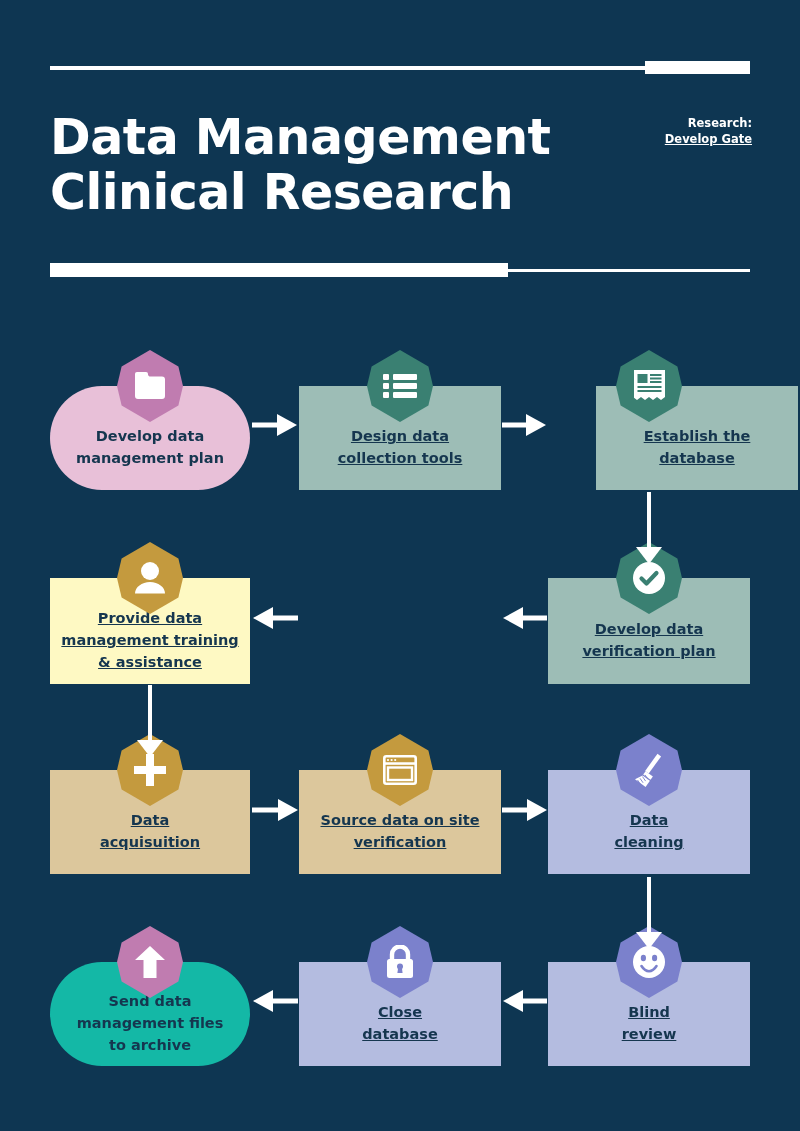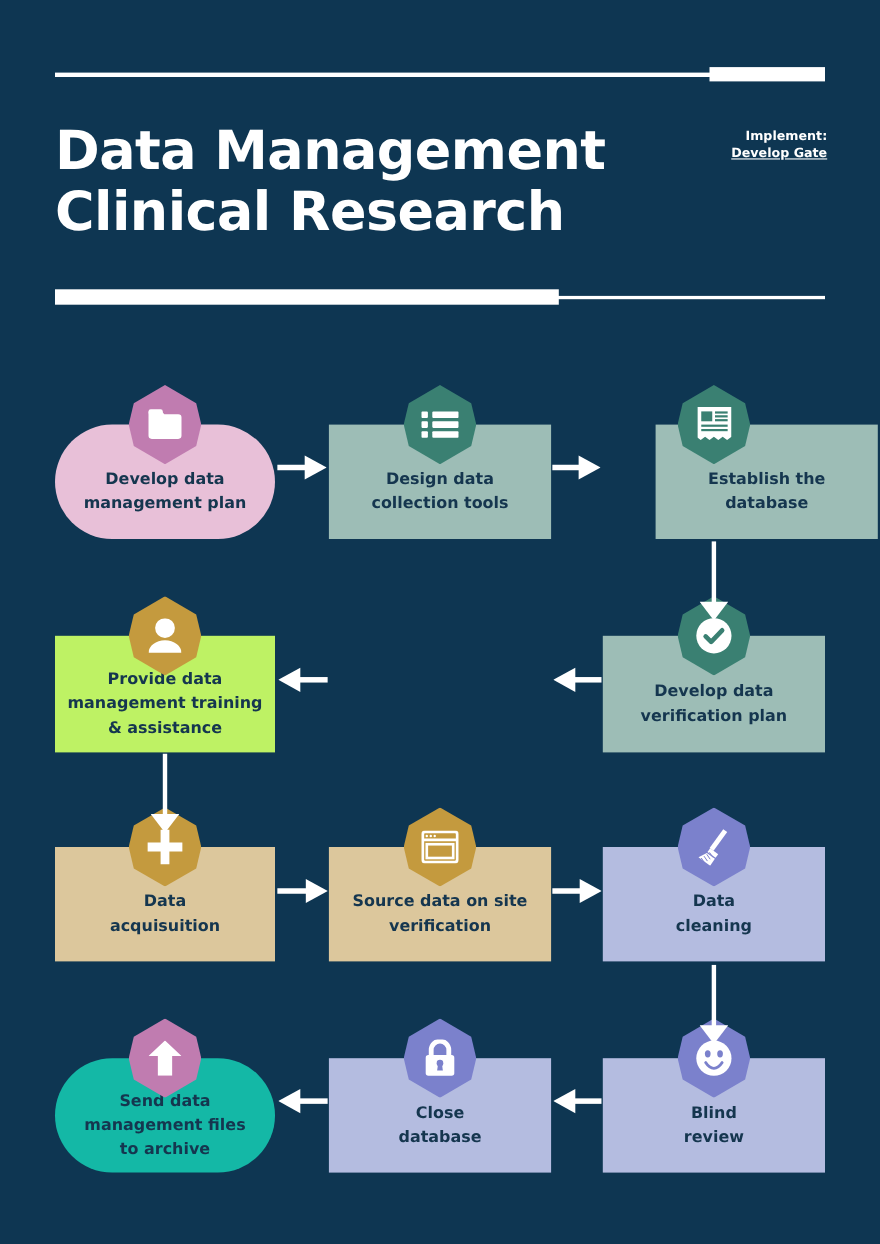--- a/index.html
+++ b/index.html
@@ -41,21 +41,21 @@
   .node .shape{
     position:absolute;left:0;top:0;
     display:flex;align-items:center;justify-content:center;
     text-align:center;
     box-sizing:border-box;
     color:#15364f;
     font-size:14.5px;font-weight:bold;line-height:22px;
     padding:28px 10px 10px 10px;
   }
   .node .shape.blob{border-radius:62px;}
-  .node .shape.rect{border-radius:0;}
+  .node .shape.rect{border-radius:0;text-decoration:underline;}
 
   .node .label{display:block;white-space:pre-line;}
 
   .badge{
     position:absolute;
     width:66px;height:72px;
     left:50%;margin-left:-33px;
     top:-36px;
     display:flex;align-items:center;justify-content:center;
     clip-path:polygon(50% 0%,93% 23%,100% 50%,93% 77%,50% 100%,7% 77%,0% 50%,7% 23%);
@@ -75,21 +75,21 @@
   <div class="header">
     <div class="rule-top"></div>
     <div class="rule-top-block"></div>
 
     <div class="title">
       <span class="line">Data Management</span>
       <span class="line">Clinical Research</span>
     </div>
 
     <div class="reference">
-      <span>Implement:</span>
+      <span>Research:</span>
       <span class="ref-link">Develop Gate </span>
     </div>
 
     <div class="rule-bot"></div>
     <div class="rule-bot-block"></div>
   </div>
 
   <div class="flow" id="flow-root">
       <div class="node" style="left: 50px; top: 86px; width: 200px; height: 104px;">
         <div class="shape blob" style="width: 200px; height: 104px; background: rgb(232, 192, 216);">
@@ -130,21 +130,21 @@
             <rect fill="#3a8072" x="3.5" y="4" width="10" height="9"></rect>
             <rect fill="#3a8072" x="16" y="4" width="11.5" height="2"></rect>
             <rect fill="#3a8072" x="16" y="7.5" width="11.5" height="2"></rect>
             <rect fill="#3a8072" x="16" y="11" width="11.5" height="2"></rect>
             <rect fill="#3a8072" x="3.5" y="16" width="24" height="2"></rect>
             <rect fill="#3a8072" x="3.5" y="20" width="24" height="2"></rect>
           </svg>
         </div>
       </div>
       <div class="node" style="left: 50px; top: 278px; width: 200px; height: 106px;">
-        <div class="shape rect" style="width: 200px; height: 106px; background: #bef264;">
+        <div class="shape rect" style="width: 200px; height: 106px; background: #fef9c3;">
           <span class="label">Provide data
 management training
 &amp; assistance</span>
         </div>
         <div class="badge" style="background: rgb(196, 154, 62);">
           <svg width="30" height="32" viewBox="0 0 30 32">
             <circle fill="#ffffff" cx="15" cy="9" r="9"></circle>
             <path fill="#ffffff" d="M15 20c8.2 0 15 5.2 15 11.5H0C0 25.2 6.8 20 15 20z"></path>
           </svg>
         </div>

